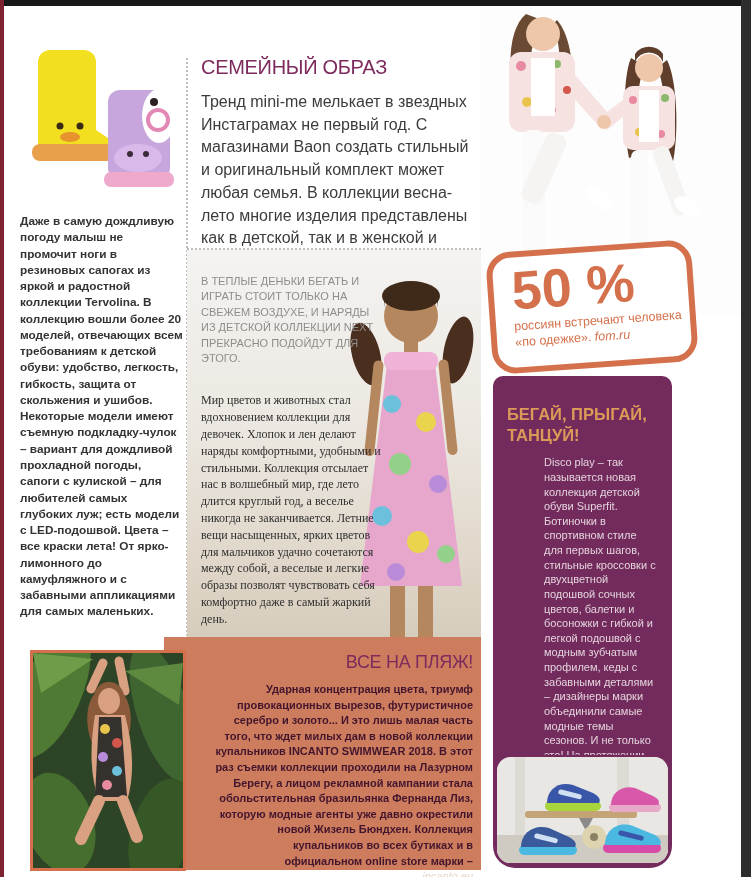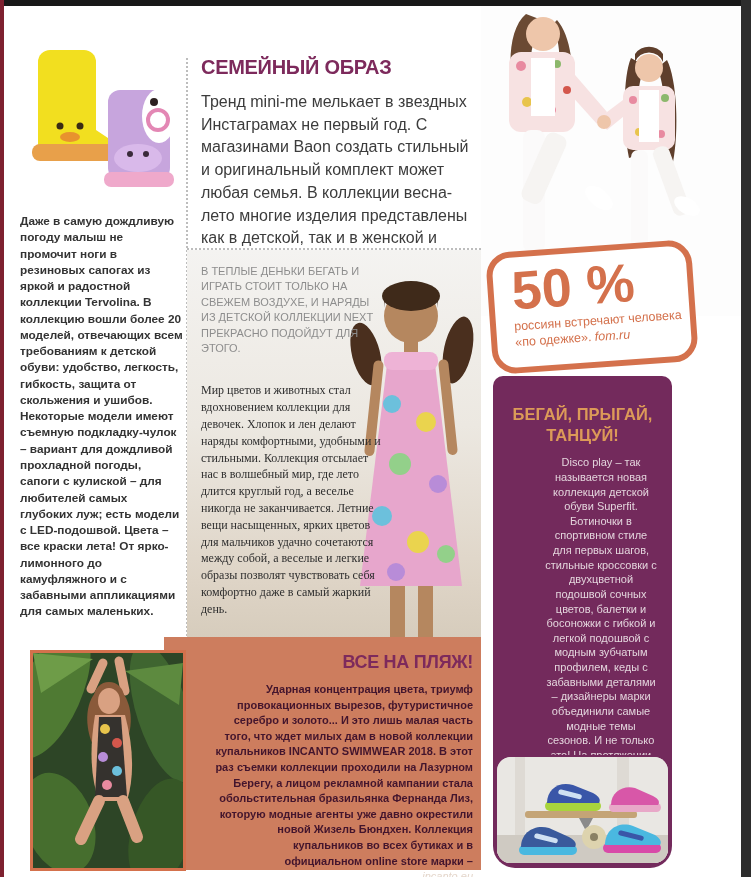--- a/index.html
+++ b/index.html
@@ -14,50 +14,50 @@
 
   
   .vdots{position:absolute;left:186px;top:58px;height:578px;width:0;border-left:2px dotted #bdbdbd;}
   .hdots{position:absolute;left:187px;top:248px;width:294px;height:0;border-top:2px dotted #bdbdbd;}
 
   
   .boots{position:absolute;left:16px;top:34px;width:166px;height:168px;background:#fff;}
 
   
   .family{position:absolute;left:201px;top:56px;width:279px;height:190px;overflow:hidden;}
-  .h-purple{font-weight:bold;color:#7d2a5c;font-size:20px;letter-spacing:-.3px;margin:0;}
+  .h-purple{font-weight:normal;color:#7d2a5c;font-size:20px;letter-spacing:-.3px;margin:0;}
   .family .body{margin-top:12px;font-size:16px;line-height:1.42;color:#3c3c3c;}
 
   
   .momkid{position:absolute;left:481px;top:6px;width:260px;height:310px;background:#fdfdfd;overflow:hidden;}
 
   
   .rain{position:absolute;left:20px;top:203px;width:163px;height:432px;overflow:hidden;}
   .rain .h-purple{font-size:20px;line-height:1.12;}
   .rain .body{margin-top:10px;font-size:11.8px;line-height:1.38;color:#333;font-weight:bold;}
 
   
   .nature-bg{position:absolute;left:187px;top:250px;width:294px;height:390px;
     background:linear-gradient(180deg,#f4f3f1 0%,#ece8e1 45%,#ded4c6 85%,#d6ccbc 100%);overflow:hidden;}
   .girl-svg{position:absolute;right:0;top:4px;}
   .nature-txt{position:absolute;left:201px;top:264px;width:192px;height:372px;overflow:hidden;}
   .h-orange{font-weight:bold;color:#d4714c;font-size:26px;letter-spacing:-.5px;margin:0;}
-  .nature-lead{width:178px;font-size:11px;line-height:1.4;color:#8d8d8d;}
+  .nature-lead{margin-top:10px;width:178px;font-size:11px;line-height:1.4;color:#8d8d8d;}
   .nature-body{margin-top:26px;width:186px;font-family:"Liberation Serif",serif;font-size:12px;line-height:1.4;color:#2e2e2e;}
 
   
   .stat{position:absolute;left:489px;top:246px;width:206px;height:122px;background:#fff;
     border:6px solid #d4714c;border-radius:24px;transform:rotate(-4deg);padding:6px 0 0 18px;box-sizing:border-box;}
   .stat-value{font-size:54px;font-weight:bold;color:#d4714c;line-height:1.0;margin:0;}
   .stat-caption{margin:2px 2px 0 0;font-size:12.5px;color:#d4714c;line-height:1.25;}
   .stat-caption .src{font-style:italic;}
 
   
   .purple-box{position:absolute;left:493px;top:376px;width:179px;height:492px;background:#732a5c;
-    border-radius:10px 10px 22px 22px;box-sizing:border-box;padding:28px 14px 0 14px;text-align:center;}
+    border-radius:10px 10px 22px 22px;box-sizing:border-box;padding:28px 14px 0 14px;}
   .h-tan{font-weight:bold;color:#dc9a58;font-size:16.5px;line-height:1.25;margin:0;}
   .purple-box .body{margin-top:10px;font-size:11px;line-height:1.33;color:#e3d4dc;height:300px;overflow:hidden;margin-left:37px;}
   .sneakers{position:absolute;left:4px;top:381px;width:171px;height:106px;border-radius:14px;overflow:hidden;background:#e8e6e2;}
 
   
   .orange-box{position:absolute;left:164px;top:637px;width:317px;height:233px;background:#cd7d5e;text-align:right;}
   .beach-txt{position:absolute;left:51px;top:15px;width:258px;overflow:hidden;}
   .beach-txt .h-purple{font-size:18px;}
   .beach-txt .body{margin-top:9px;font-size:11px;line-height:1.42;color:#43152d;font-weight:bold;}
   .beach-txt .url{font-style:italic;font-weight:normal;color:#e4d6cb;margin-left:32px;}

